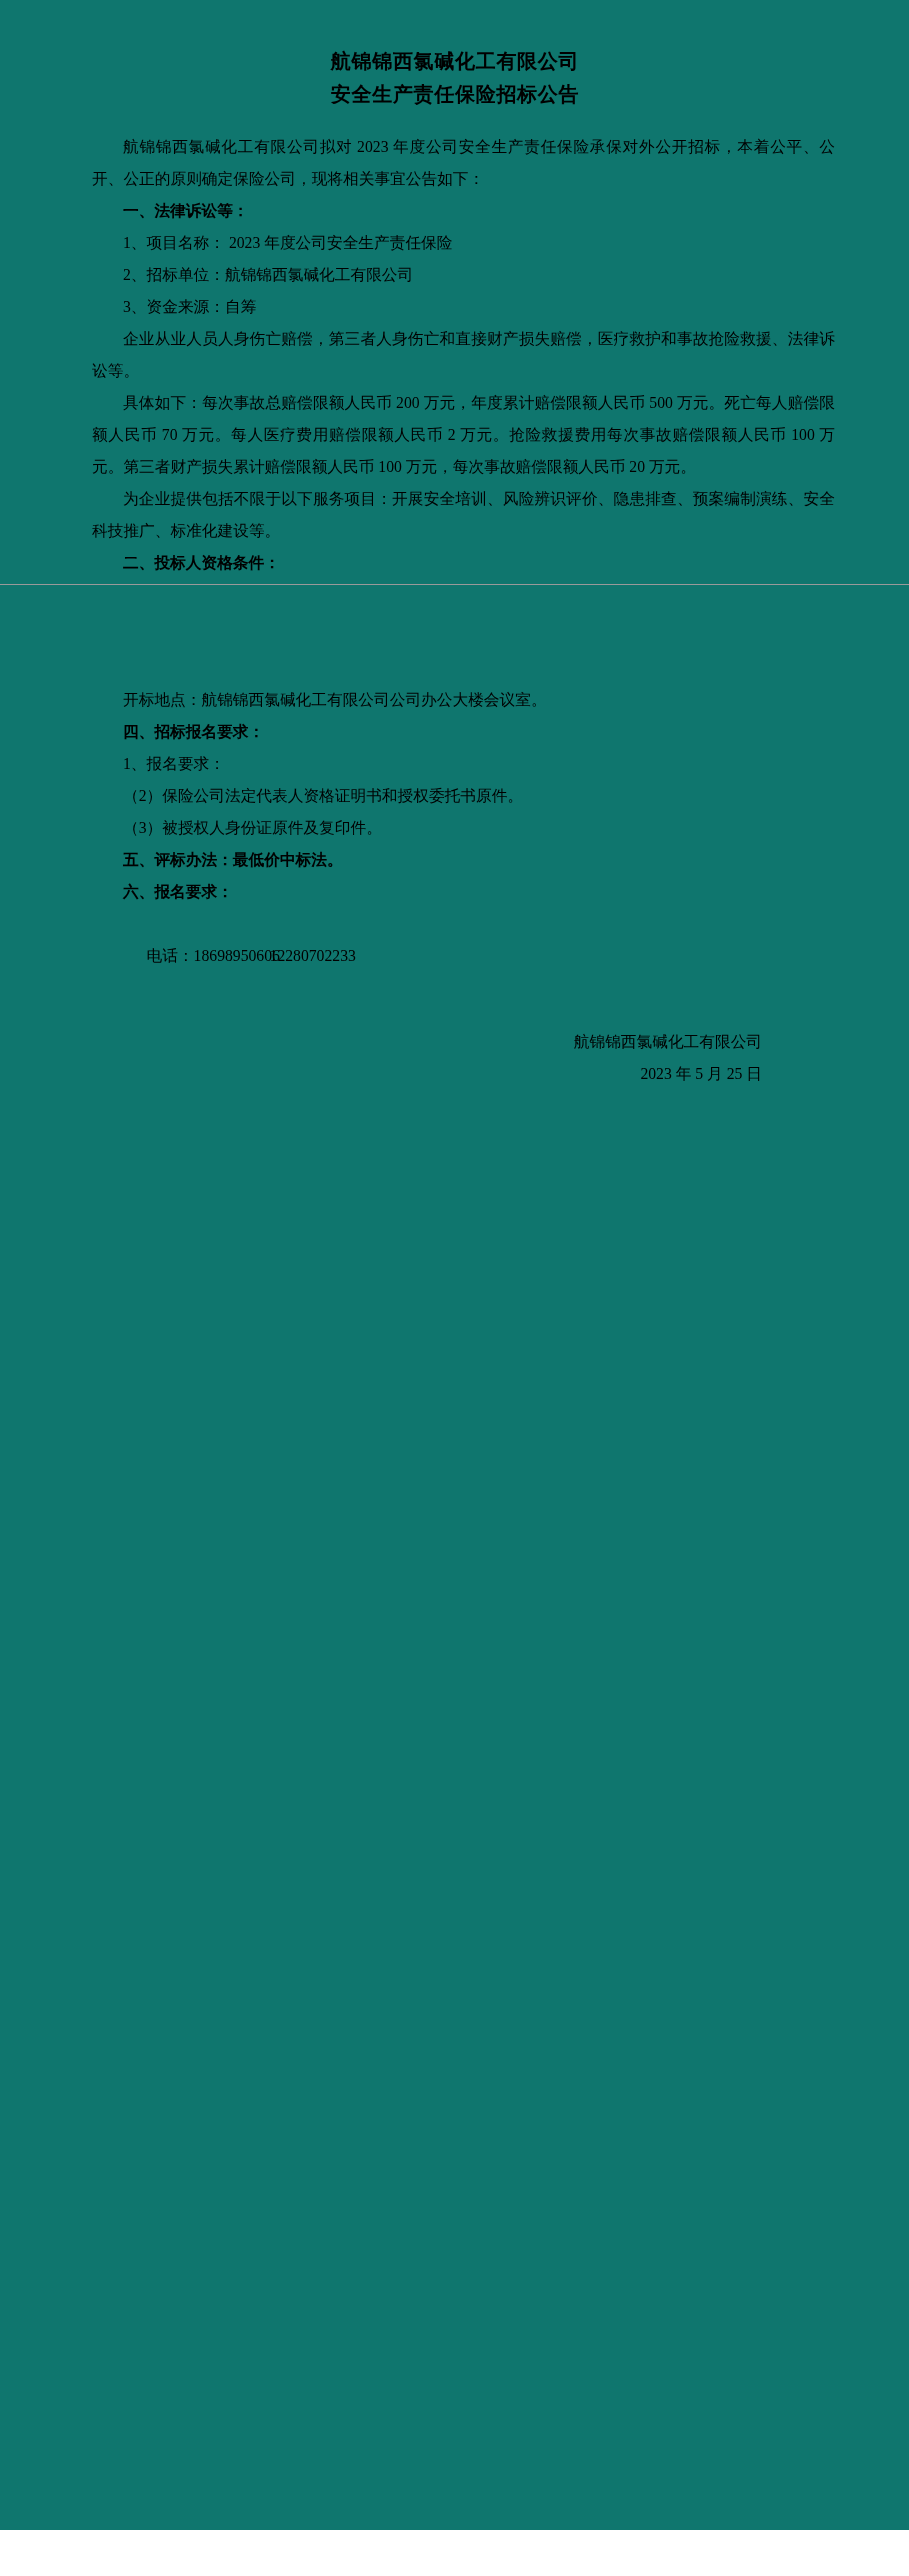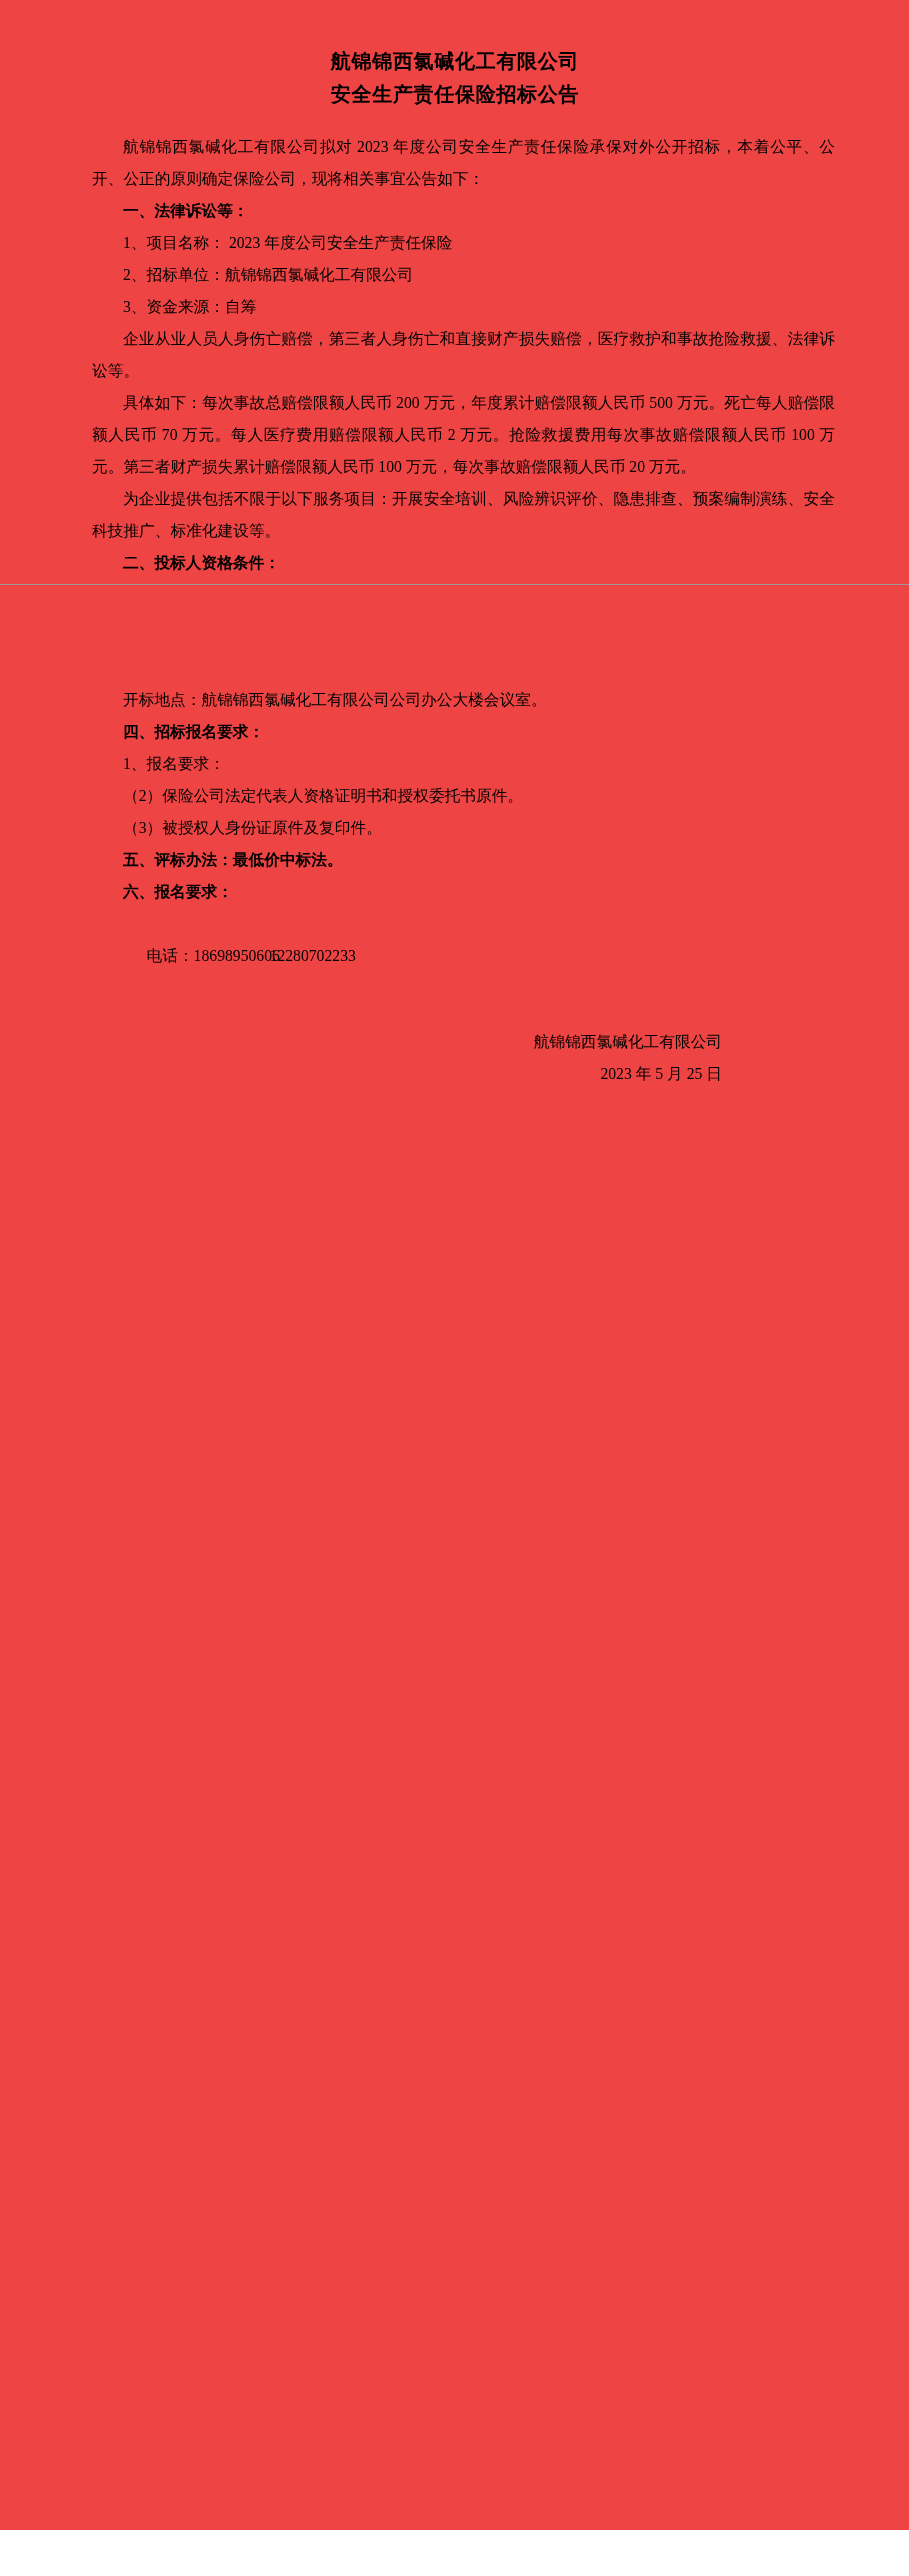--- a/index.html
+++ b/index.html
@@ -8,34 +8,34 @@
     background: #ffffff;
   }
   body {
     width: 910px;
     font-family: "Liberation Serif", "DejaVu Serif", serif;
     color: #000000;
   }
   .page {
     width: 910px;
     box-sizing: border-box;
-    background: #ef4444;
+    background: #0f766e;
     position: relative;
   }
   .page-1 {
     padding: 45px 75px 30px 75px;
     height: 584px;
   }
   .page-divider {
     width: 910px;
     height: 0;
     border-top: 0.7px solid #9a9a9a;
   }
   .page-2 {
-    padding: 45px 79px 45px 75px;
+    padding: 45px 39px 45px 75px;
     min-height: 1945px;
   }
   .doc-title {
     text-align: center;
     font-size: 20px;
     font-weight: bold;
     line-height: 33px;
     letter-spacing: 0.7px;
   }
   .doc-title div {

